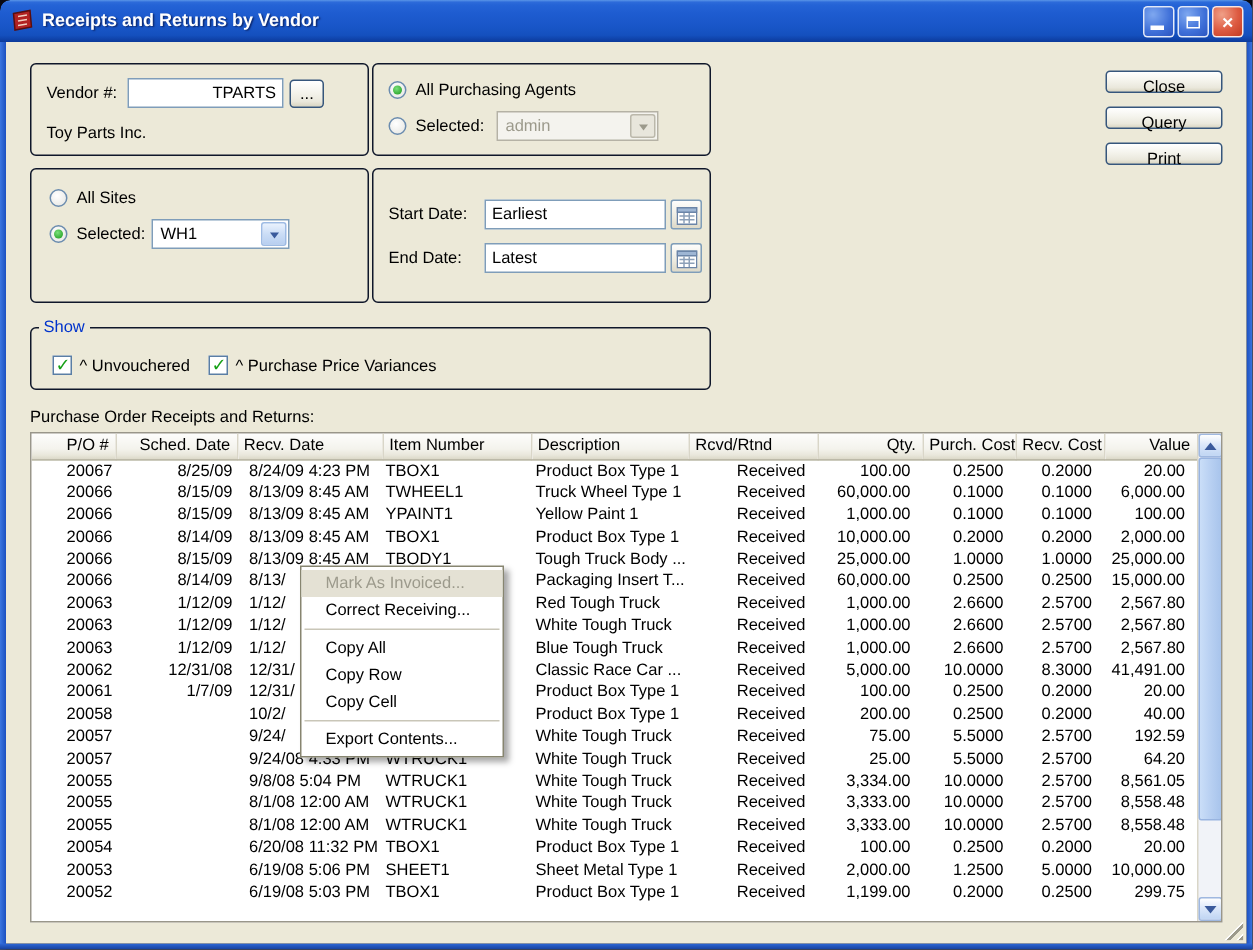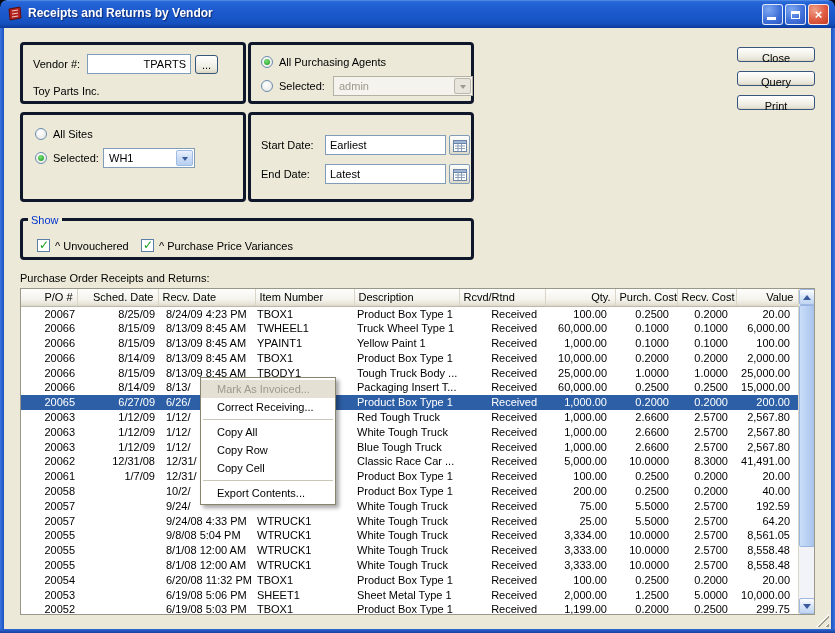--- a/index.html
+++ b/index.html
@@ -18,21 +18,21 @@
   .btn-close{background:radial-gradient(circle at 30% 25%,#F0A088,#DD5A41 55%,#C23B22);}
   .tb-min{right:52px}.tb-max{right:29px}.tb-close{right:6px}
   .min-glyph{position:absolute;left:4px;bottom:4px;width:9px;height:3px;background:#FFF;}
   .max-glyph{width:9px;height:8px;border:1px solid #FFF;border-top-width:3px;}
   .close-glyph{color:#FFF;font-size:13px;font-weight:bold;line-height:1;}
   .f-left{position:absolute;left:0;top:28px;width:4px;bottom:0;background:linear-gradient(90deg,#3B76E0,#1C50C0);}
   .f-right{position:absolute;right:0;top:28px;width:4px;bottom:0;background:linear-gradient(90deg,#1C50C0,#3B76E0);}
   .f-bottom{position:absolute;left:0;right:0;bottom:0;height:4px;background:linear-gradient(0deg,#16409C,#2E68D8);}
   .content{position:absolute;left:4px;top:28px;right:4px;bottom:4px;background:#ECE9D8;overflow:hidden;}
   
-  .group{position:absolute;border:3px solid #0f172a;border-radius:4px;}
+  .group{position:absolute;border:1px solid #0f172a;border-radius:4px;}
   .lbl{position:absolute;line-height:20px;white-space:nowrap;}
   .xp-input{position:absolute;border:1px solid #7F9DB9;background:#FFF;height:20px;padding:0 4px;
             font:11px "Liberation Sans","DejaVu Sans",sans-serif;}
   .xp-btn{position:absolute;width:78px;height:15px;border:1px solid #36567C;border-radius:3px;text-align:center;
           line-height:19px;font-size:11px;
           background:linear-gradient(180deg,#FFFFFF,#F4F3EC 45%,#EAE8DC 80%,#D9D5C2);}
   .browse-btn{width:23px;height:19px;line-height:16px;}
   .radio{position:absolute;width:12px;height:12px;border-radius:50%;border:1px solid #6B8CAF;
          background:radial-gradient(circle at 40% 35%,#FFF,#E4E4E0);}
   .radio.checked::after{content:'';position:absolute;left:2px;top:2px;width:6px;height:6px;border-radius:50%;
@@ -126,21 +126,21 @@
       <input id="vendor-input" class="xp-input" style="left: 64px; top: 9px; width: 104px;" value="TPARTS">
       <button class="xp-btn browse-btn" style="left:172px;top:10px;">...</button>
       <span class="vendor-name">Toy Parts Inc.</span>
     </div>
 
     <div class="group" style="left:244px;top:14px;width:226px;height:62px;">
       <span class="radio checked" style="left:10px;top:11px;"></span>
       <span class="lbl" style="left:28px;top:7px;">All Purchasing Agents</span>
       <span class="radio" style="left:10px;top:35px;"></span>
       <span class="lbl" style="left:28px;top:31px;">Selected:</span>
-      <div class="combo disabled" style="left:82px;top:31px;width:140px;">
+      <div class="combo disabled" style="left:82px;top:31px;width:108px;">
         <span class="txt">admin</span>
         <span class="arrow-btn">
           <span class="tri-dn"></span>
         </span>
       </div>
     </div>
 
     <button class="xp-btn" style="left:733px;top:19px;">Close</button>
     <button class="xp-btn" style="left:733px;top:43px;">Query</button>
     <button class="xp-btn" style="left:733px;top:67px;">Print</button>
@@ -282,32 +282,20 @@
               <td class="c1">8/14/09</td>
               <td class="c2">8/13/</td>
               <td class="c3"></td>
               <td class="c4">Packaging Insert T...</td>
               <td class="c5">Received</td>
               <td class="c6">60,000.00</td>
               <td class="c7">0.2500</td>
               <td class="c8">0.2500</td>
               <td class="c9">15,000.00</td>
             </tr>
-            <tr class="selected">
-              <td class="c0">20065</td>
-              <td class="c1">6/27/09</td>
-              <td class="c2">6/26/</td>
-              <td class="c3"></td>
-              <td class="c4">Product Box Type 1</td>
-              <td class="c5">Received</td>
-              <td class="c6">1,000.00</td>
-              <td class="c7">0.2000</td>
-              <td class="c8">0.2000</td>
-              <td class="c9">200.00</td>
-            </tr>
             <tr>
               <td class="c0">20063</td>
               <td class="c1">1/12/09</td>
               <td class="c2">1/12/</td>
               <td class="c3"></td>
               <td class="c4">Red Tough Truck</td>
               <td class="c5">Received</td>
               <td class="c6">1,000.00</td>
               <td class="c7">2.6600</td>
               <td class="c8">2.5700</td>

